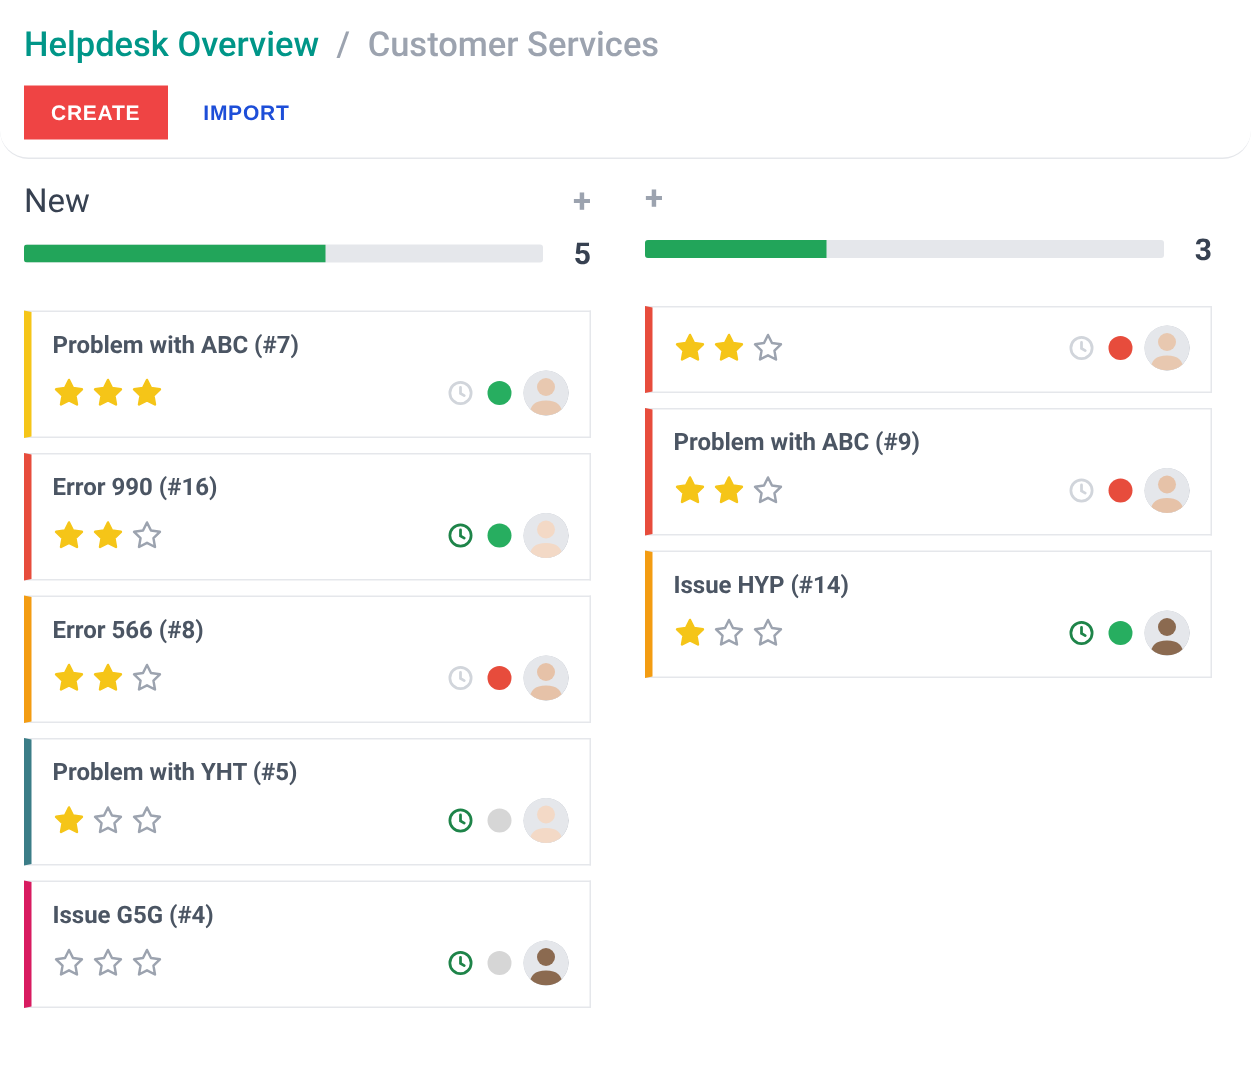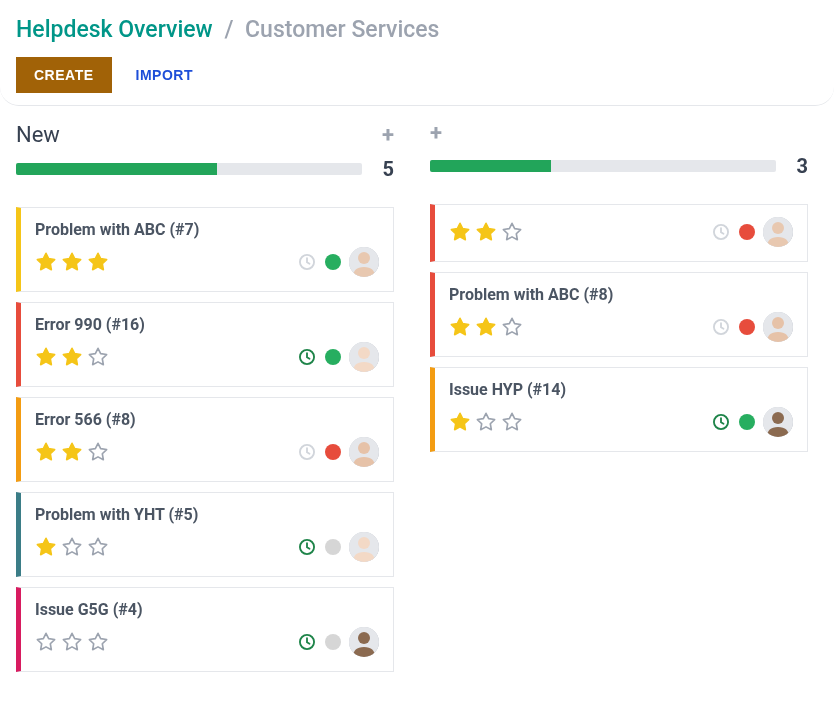--- a/index.html
+++ b/index.html
@@ -17,21 +17,21 @@
   .breadcrumb {
     font-size: 23px;
     font-weight: 500;
     margin-bottom: 14px;
   }
   .breadcrumb a { color: #009688; text-decoration: none; cursor: pointer; }
   .breadcrumb .sep { color: #9ca3af; margin: 0 6px; }
   .breadcrumb .current { color: #9ca3af; }
   .actions { display: flex; gap: 24px; align-items: center; }
   .btn-create {
-    background: #a16207; color: #fff; border: none;
+    background: #ef4444; color: #fff; border: none;
     padding: 10px 18px; font-weight: 700; font-size: 14px;
     letter-spacing: 0.5px; cursor: pointer;
   }
   .btn-import {
     background: transparent; color: #1d4ed8; border: none;
     font-weight: 700; font-size: 14px; letter-spacing: 0.5px; cursor: pointer;
   }
   .board {
     display: flex; gap: 36px;
     padding: 16px 16px 24px 16px;
@@ -298,21 +298,21 @@
                 <svg viewBox="0 0 30 30">
     <rect width="30" height="30" fill="#e5e7eb"></rect>
     <circle cx="15" cy="11" r="6" fill="#e8c8b0"></circle>
     <path d="M4 30 Q4 20 15 20 Q26 20 26 30 Z" fill="#e8c8b0"></path>
   </svg>
               </span>
         </div>
       </div>
     </div>
         <div class="card" style="border-left-color: rgb(231, 76, 60);">
-      <div class="card-title">Problem with ABC (#8)</div>
+      <div class="card-title">Problem with ABC (#9)</div>
       <div class="card-row">
         <div class="stars">
               <svg class="star-svg" viewBox="0 0 24 24">
     <path d="M12 2.5l2.9 5.88 6.5.95-4.7 4.58 1.11 6.47L12 17.3l-5.81 3.08 1.11-6.47-4.7-4.58 6.5-.95L12 2.5z" fill="#f5c518" stroke="#f5c518" stroke-width="1.8" stroke-linejoin="round"></path>
   </svg>
               <svg class="star-svg" viewBox="0 0 24 24">
     <path d="M12 2.5l2.9 5.88 6.5.95-4.7 4.58 1.11 6.47L12 17.3l-5.81 3.08 1.11-6.47-4.7-4.58 6.5-.95L12 2.5z" fill="#f5c518" stroke="#f5c518" stroke-width="1.8" stroke-linejoin="round"></path>
   </svg>
               <svg class="star-svg" viewBox="0 0 24 24">
     <path d="M12 2.5l2.9 5.88 6.5.95-4.7 4.58 1.11 6.47L12 17.3l-5.81 3.08 1.11-6.47-4.7-4.58 6.5-.95L12 2.5z" fill="none" stroke="#9ca3af" stroke-width="1.8" stroke-linejoin="round"></path>

